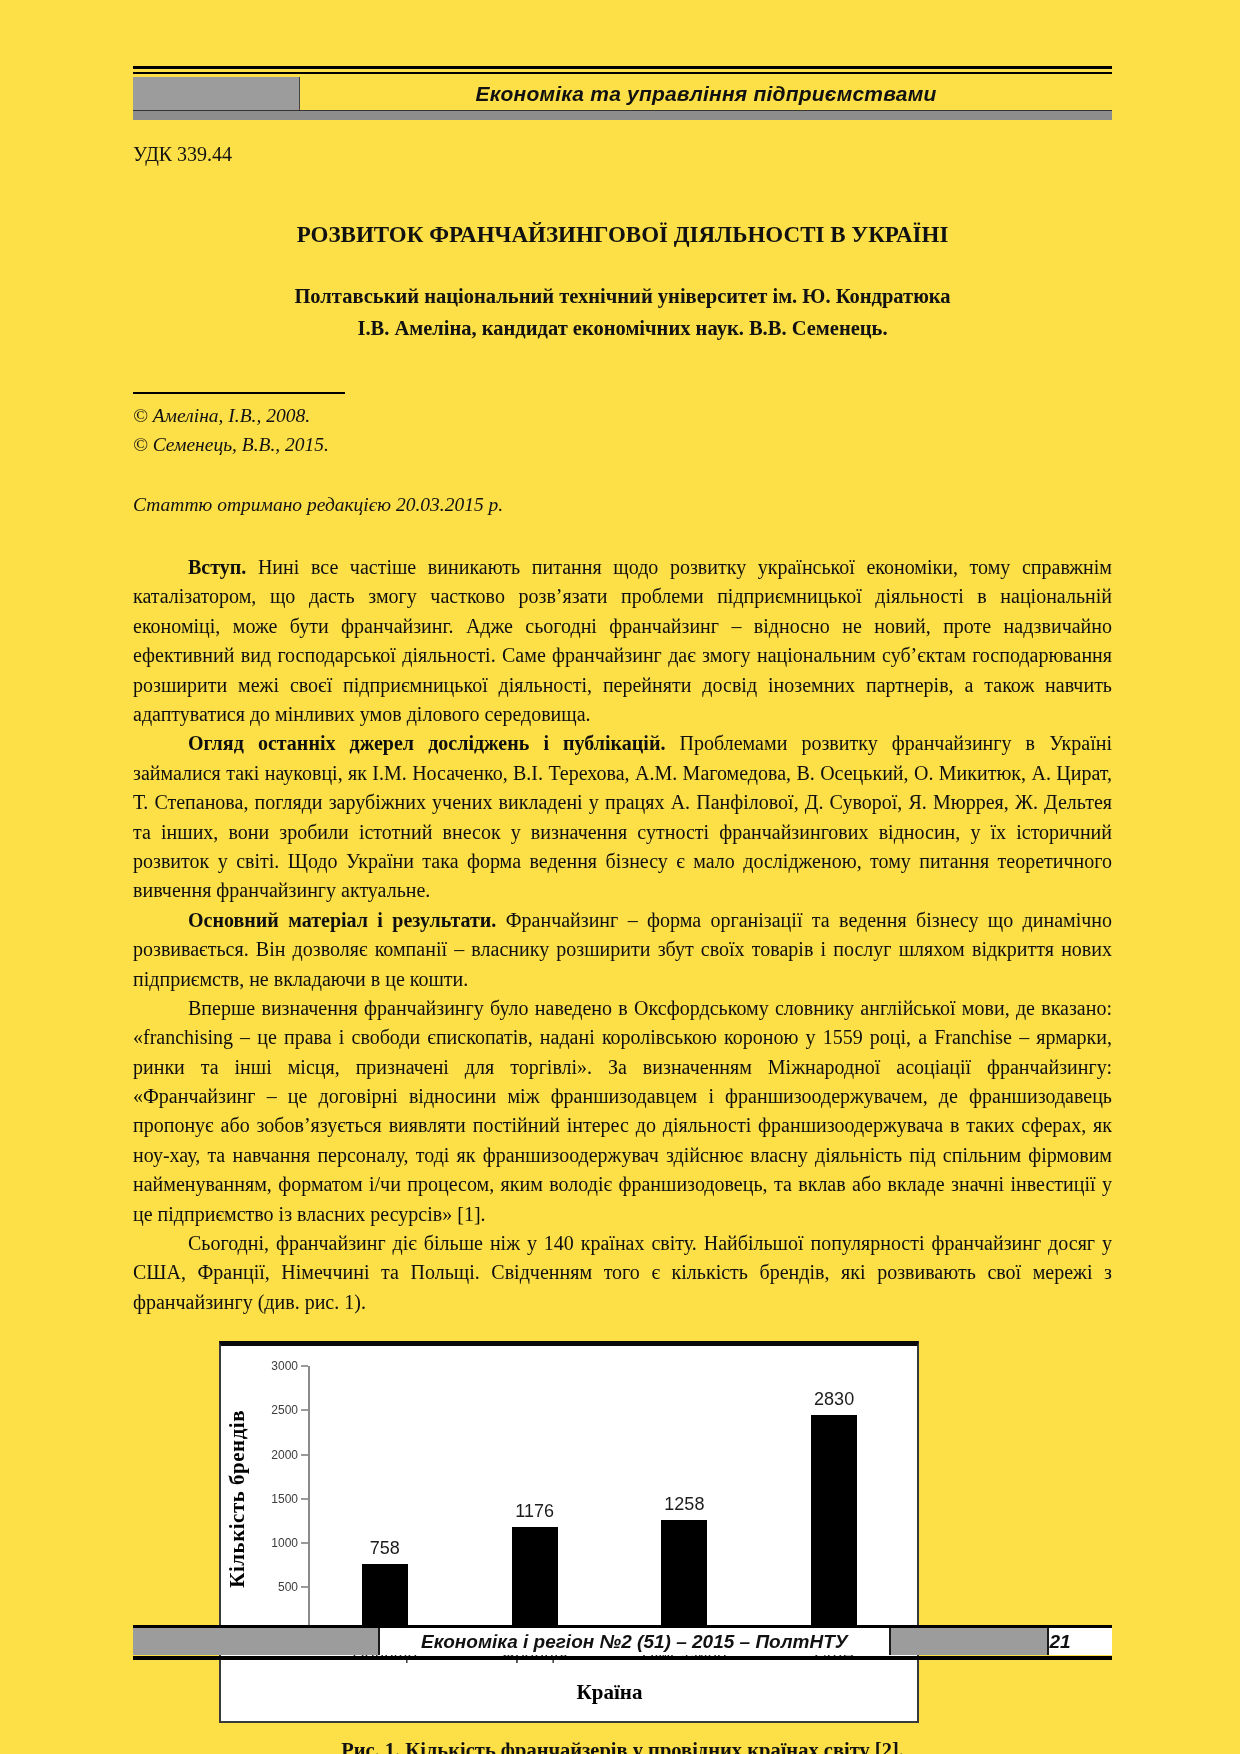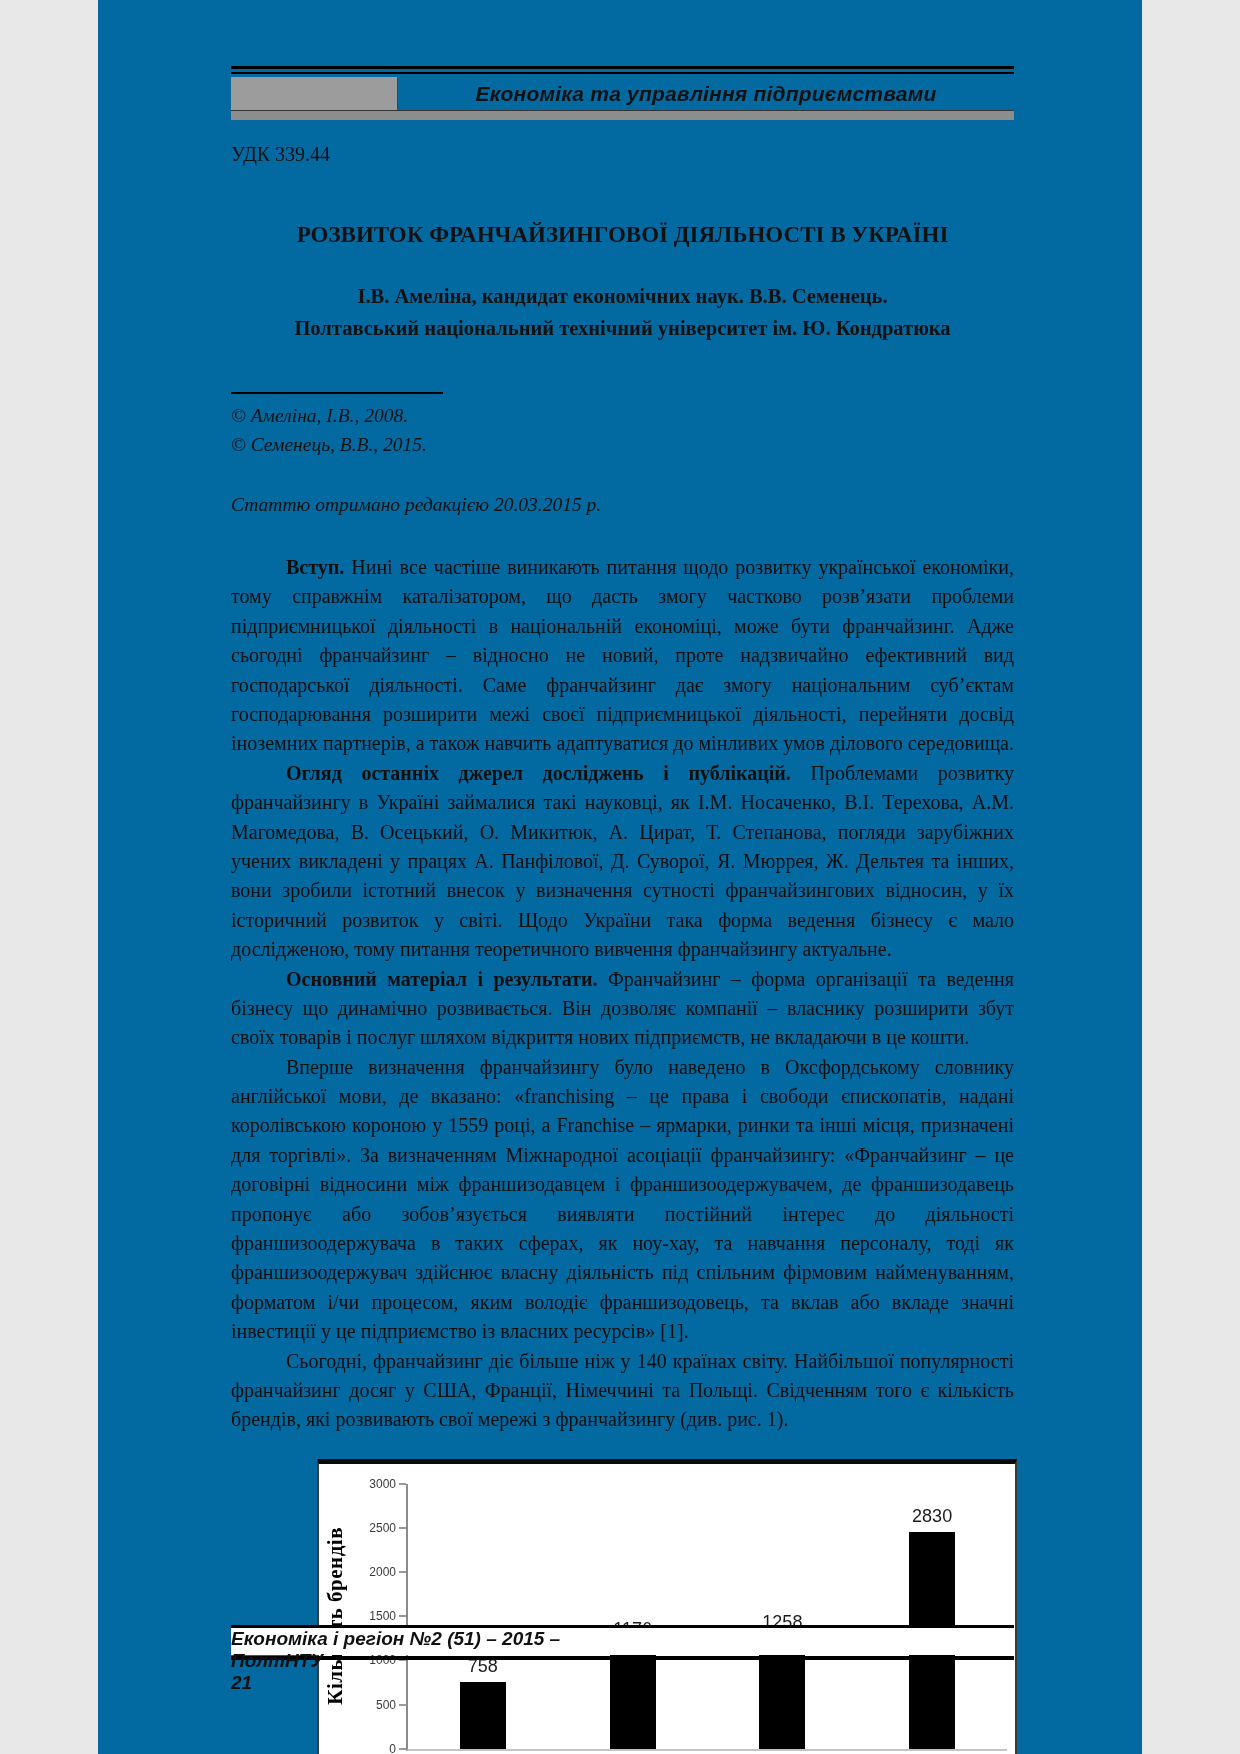--- a/index.html
+++ b/index.html
@@ -1,18 +1,18 @@
 <!DOCTYPE html>
 <html lang="uk"><head>
 <meta charset="utf-8">
 <style>
   html,body { margin:0; padding:0; background:#e8e8e8; }
   .page {
-    position:relative; width:1044px; height:1754px; margin:0 auto;
-    background:#0369a1; color:#111;
+    position:relative; width:1240px; height:1754px; margin:0 auto;
+    background:#fde047; color:#111;
     font-family:"Liberation Serif", serif;
     overflow:hidden;
   }
   .content { position:absolute; left:133px; right:128px; top:66px; }
 
   
   .hdr-line1 { height:3px; background:#000; }
   .hdr-line2 { height:2px; background:#000; margin-top:3px; }
   .hdr-row { display:flex; height:33px; margin-top:3px; border-bottom:1px solid #333; }
   .hdr-gray { width:166px; background:#9c9c9c; border-right:1px solid #444; }
@@ -67,21 +67,21 @@
   .xcats { display:flex; margin-left:60px; margin-top:10px;
     font-family:"Liberation Sans", sans-serif; font-size:17.5px; color:#2e2e2e; }
   .xcat { flex:1; text-align:center; }
   .xlab { text-align:center; font-weight:bold; font-size:21px; margin:16px 0 6px 60px; color:#000; }
 
   .fig-caption { margin-top:16px; text-align:center; font-weight:bold; font-size:20.5px; }
 
   
   .footer { position:absolute; left:133px; right:128px; top:1625px; }
   .ftr-topline { height:3px; background:#000; }
-  .ftr-row { display:flex; height:27px; background:#fff;flex-direction:column; }
+  .ftr-row { display:flex; height:27px; background:#fff; }
   .ftr-gray1 { width:25%; background:#9c9c9c; border-right:2px solid #1a1a1a; }
   .ftr-center { width:52%; display:flex; align-items:center; justify-content:center; }
   .ftr-center span, .ftr-page span {
     font-family:"Liberation Sans", sans-serif; font-weight:bold; font-style:italic; font-size:19px;
   }
   .ftr-gray2 { width:16%; background:#9c9c9c; border-left:2px solid #1a1a1a; border-right:2px solid #1a1a1a; }
   .ftr-page { flex:1; display:flex; align-items:center; justify-content:flex-start; }
   .ftr-botline { height:4px; background:#000; margin-top:1px; }
 </style>
 </head>
@@ -100,22 +100,22 @@
         </div>
       </div>
       <div class="hdr-graybar"></div>
     </div>
 
     <div class="udk">УДК 339.44</div>
 
     <h1 class="art-title" style="margin:56px 0 0 0;">РОЗВИТОК ФРАНЧАЙЗИНГОВОЇ ДІЯЛЬНОСТІ В УКРАЇНІ</h1>
 
     <div class="authors">
+      <div>Полтавський національний технічний університет ім. Ю. Кондратюка</div>
       <div>І.В. Амеліна, кандидат економічних наук. В.В. Семенець.</div>
-      <div>Полтавський національний технічний університет ім. Ю. Кондратюка</div>
     </div>
 
     <div class="sep-line"></div>
     <div class="copyright">
       <div>© Амеліна, І.В., 2008.</div>
       <div>© Семенець, В.В., 2015.</div>
     </div>
 
     <div class="received">Статтю отримано редакцією 20.03.2015 р.</div>
 

